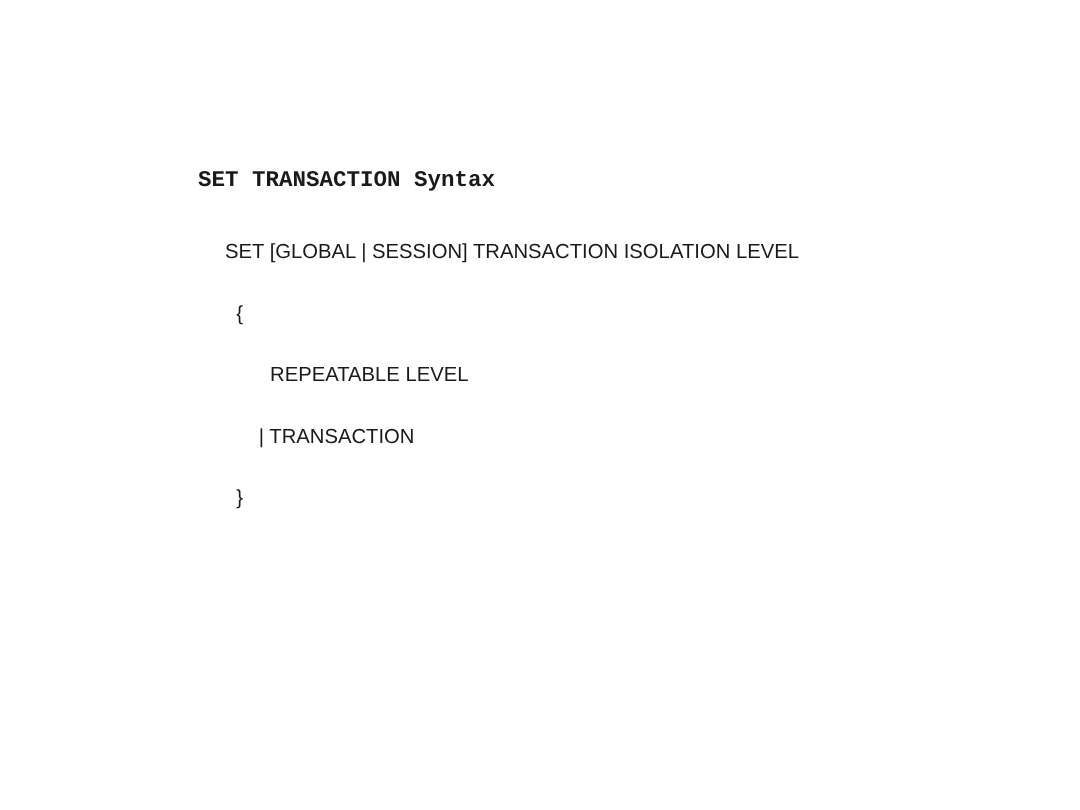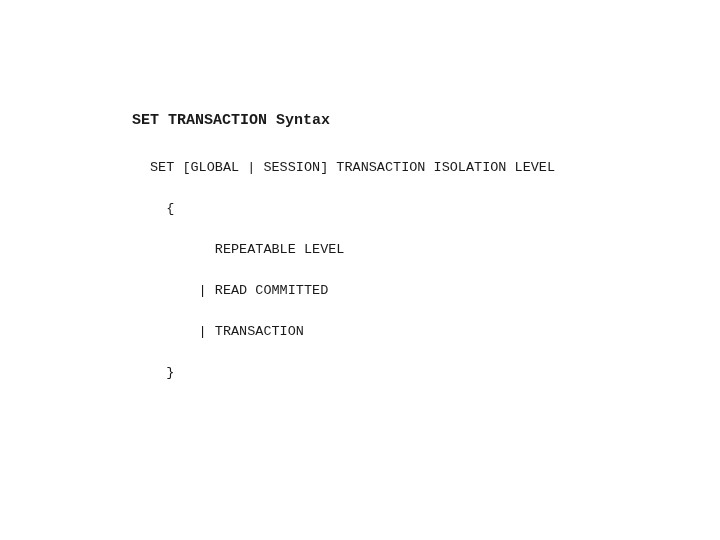--- a/index.html
+++ b/index.html
@@ -26,21 +26,21 @@
 
     .title {
       font-family: 'Courier New', Courier, monospace;
       font-size: 15px;
       font-weight: bold;
       color: #1a1a1a;
       margin-bottom: 28px;
     }
 
     .code-block {
-      font-family: Liberation Mono, monospace;
+      font-family: Liberation Sans, sans-serif;
       font-size: 13.5px;
       color: #1a1a1a;
       line-height: 1.7;
       margin-bottom: 30px;
     }
 
     .code-line {
       display: block;
       white-space: pre;
     }
@@ -66,21 +66,20 @@
 <body>
 
 <div class="page">
 
   <div class="title">SET TRANSACTION Syntax</div>
 
   <div class="code-block">
     <span class="code-line">SET [GLOBAL | SESSION] TRANSACTION ISOLATION LEVEL</span>
     <span class="code-line">  {</span>
     <span class="code-line">        REPEATABLE LEVEL</span>
-    <span class="code-line">      | READ COMMITTED</span>
     <span class="code-line">      | TRANSACTION</span>
     <span class="code-line">  }</span>
   </div>
 
 
   <div class="page-number">52</div>
 
 </div>
 
 </body></html>

